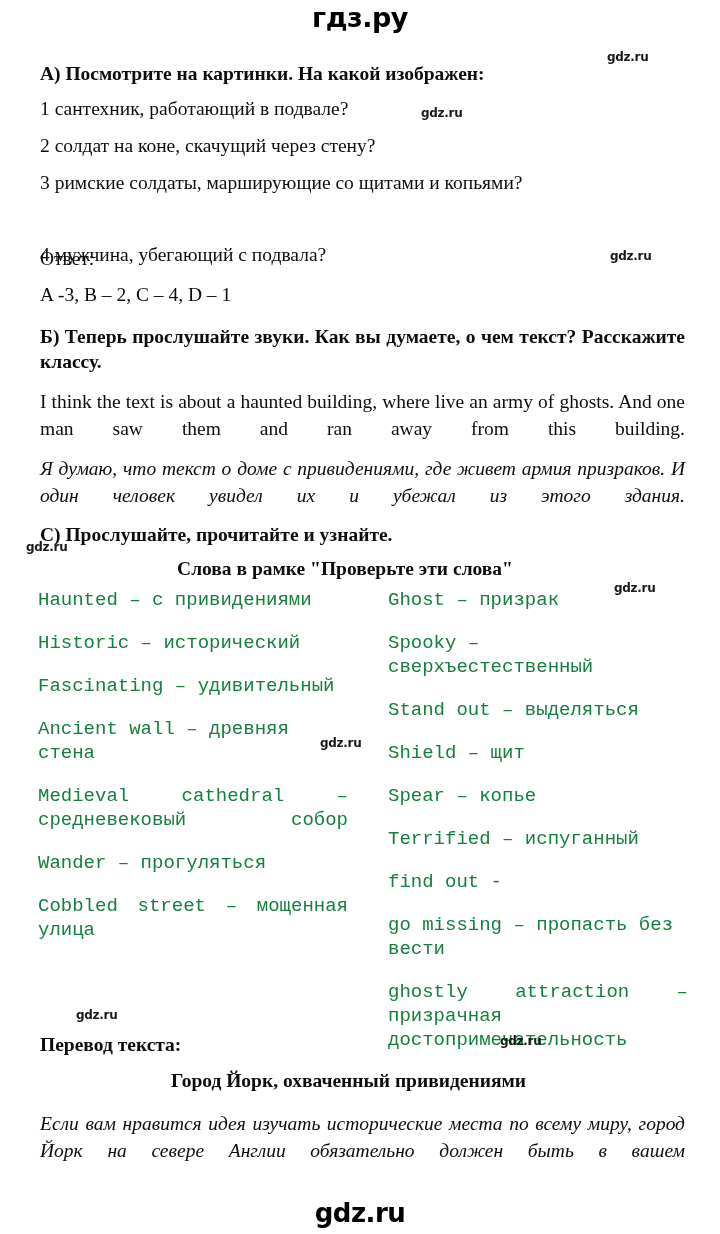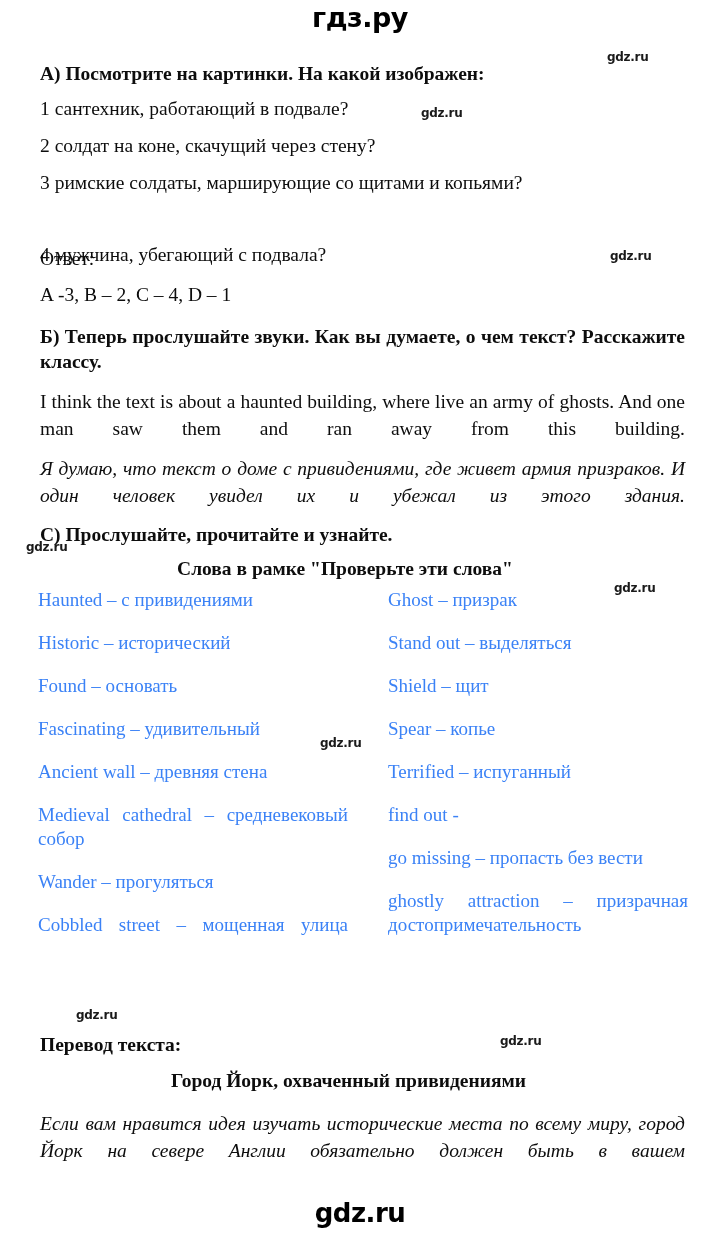--- a/index.html
+++ b/index.html
@@ -70,22 +70,23 @@
   .vocab-col {
     position: absolute;
     top: 0;
     font-size: 19px;
     line-height: 24px;
   }
   .vocab-col.left  { left: 0px;   width: 310px; }
   .vocab-col.right { left: 350px; width: 300px; }
 
   .vocab-item {
-    color: #3b82f6;
+    color: #15803d;
     margin-bottom: 19px;
+    font-family: Liberation Mono, monospace;
   }
   .vocab-item.spread {
     text-align: justify;
     text-align-last: justify;
   }
 </style>
 </head>
 <body>
 
 <div class="site-logo" id="header-logo">гдз.ру</div>
@@ -113,29 +114,29 @@
   <div class="para italic justify" style="left:40px; top:455px; width:645px; line-height:27px;">Я думаю, что текст о доме с привидениями, где живет армия призраков. И один человек увидел их и убежал из этого здания.</div>
 
   <div class="para bold" style="left:40px; top:522px; width:620px;">C) Прослушайте, прочитайте и узнайте.</div>
 
   <div class="para bold center" style="left:40px; top:556px; width:610px;">Слова в рамке "Проверьте эти слова"</div>
 
   <div class="vocab">
     <div class="vocab-col left" id="vocab-left">
         <div class="vocab-item">Haunted – с привидениями</div>
         <div class="vocab-item">Historic – исторический</div>
-        <div class="vocab-item">Found – основать</div>
         <div class="vocab-item">Fascinating – удивительный</div>
         <div class="vocab-item">Ancient wall – древняя стена</div>
         <div class="vocab-item spread">Medieval cathedral – средневековый собор</div>
         <div class="vocab-item">Wander – прогуляться</div>
         <div class="vocab-item spread">Cobbled street – мощенная улица</div>
       </div>
     <div class="vocab-col right" id="vocab-right">
         <div class="vocab-item">Ghost – призрак</div>
+        <div class="vocab-item">Spooky – сверхъестественный</div>
         <div class="vocab-item">Stand out – выделяться</div>
         <div class="vocab-item">Shield – щит</div>
         <div class="vocab-item">Spear – копье</div>
         <div class="vocab-item">Terrified – испуганный</div>
         <div class="vocab-item">find out -</div>
         <div class="vocab-item">go missing – пропасть без вести</div>
         <div class="vocab-item spread">ghostly attraction – призрачная достопримечательность</div>
       </div>
   </div>
 

